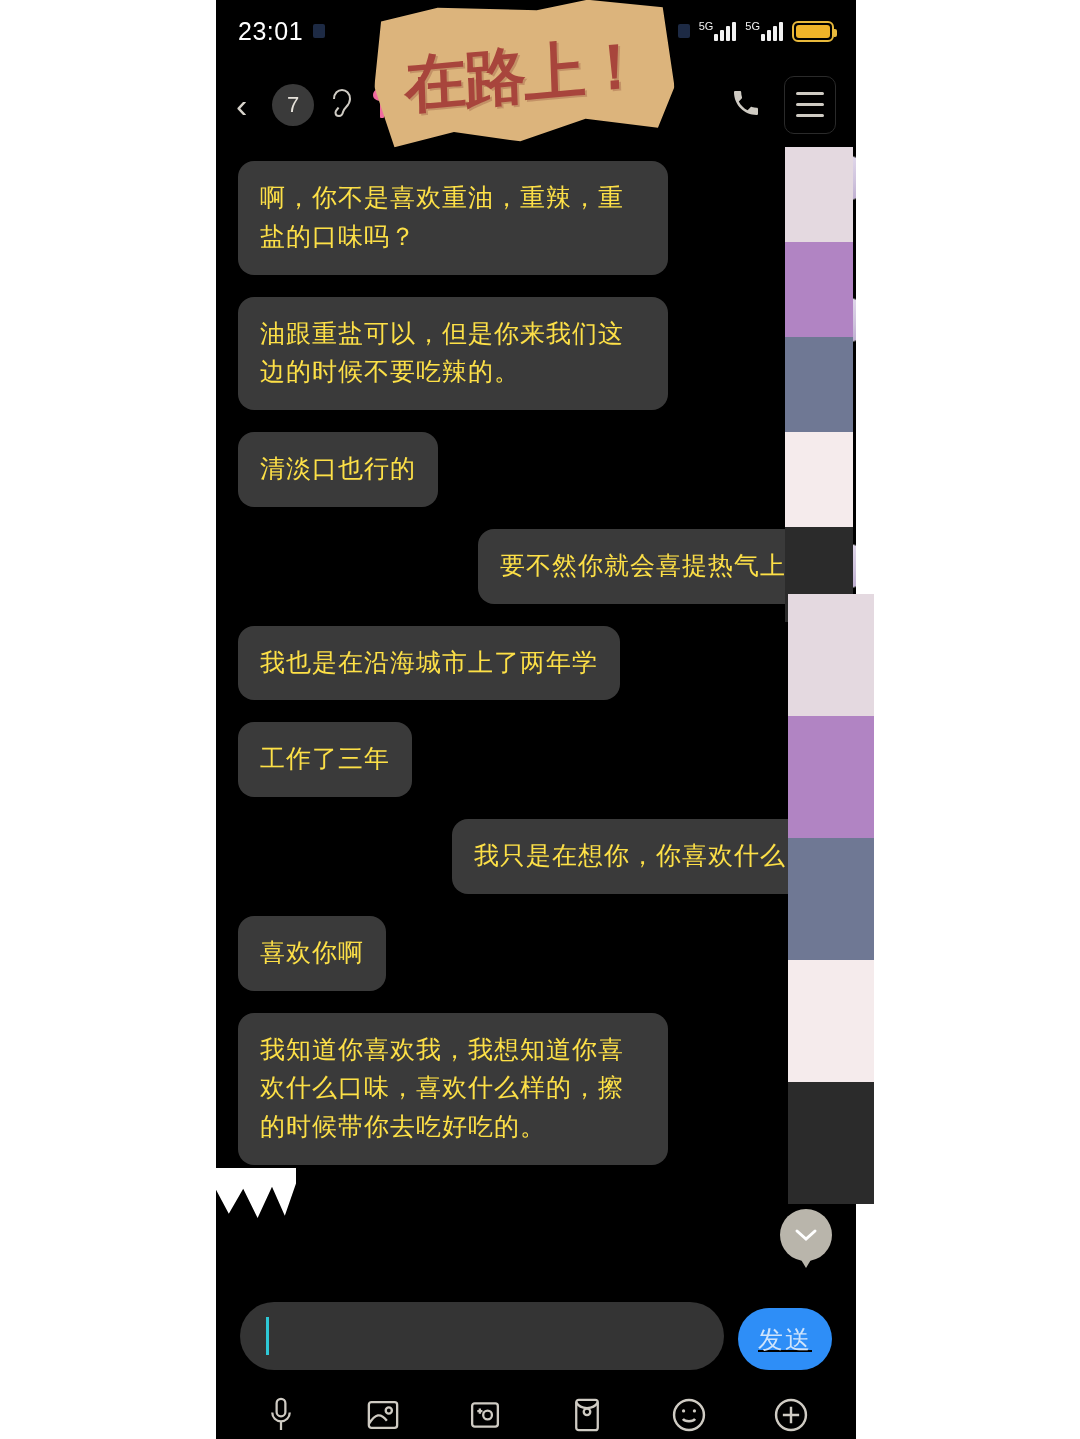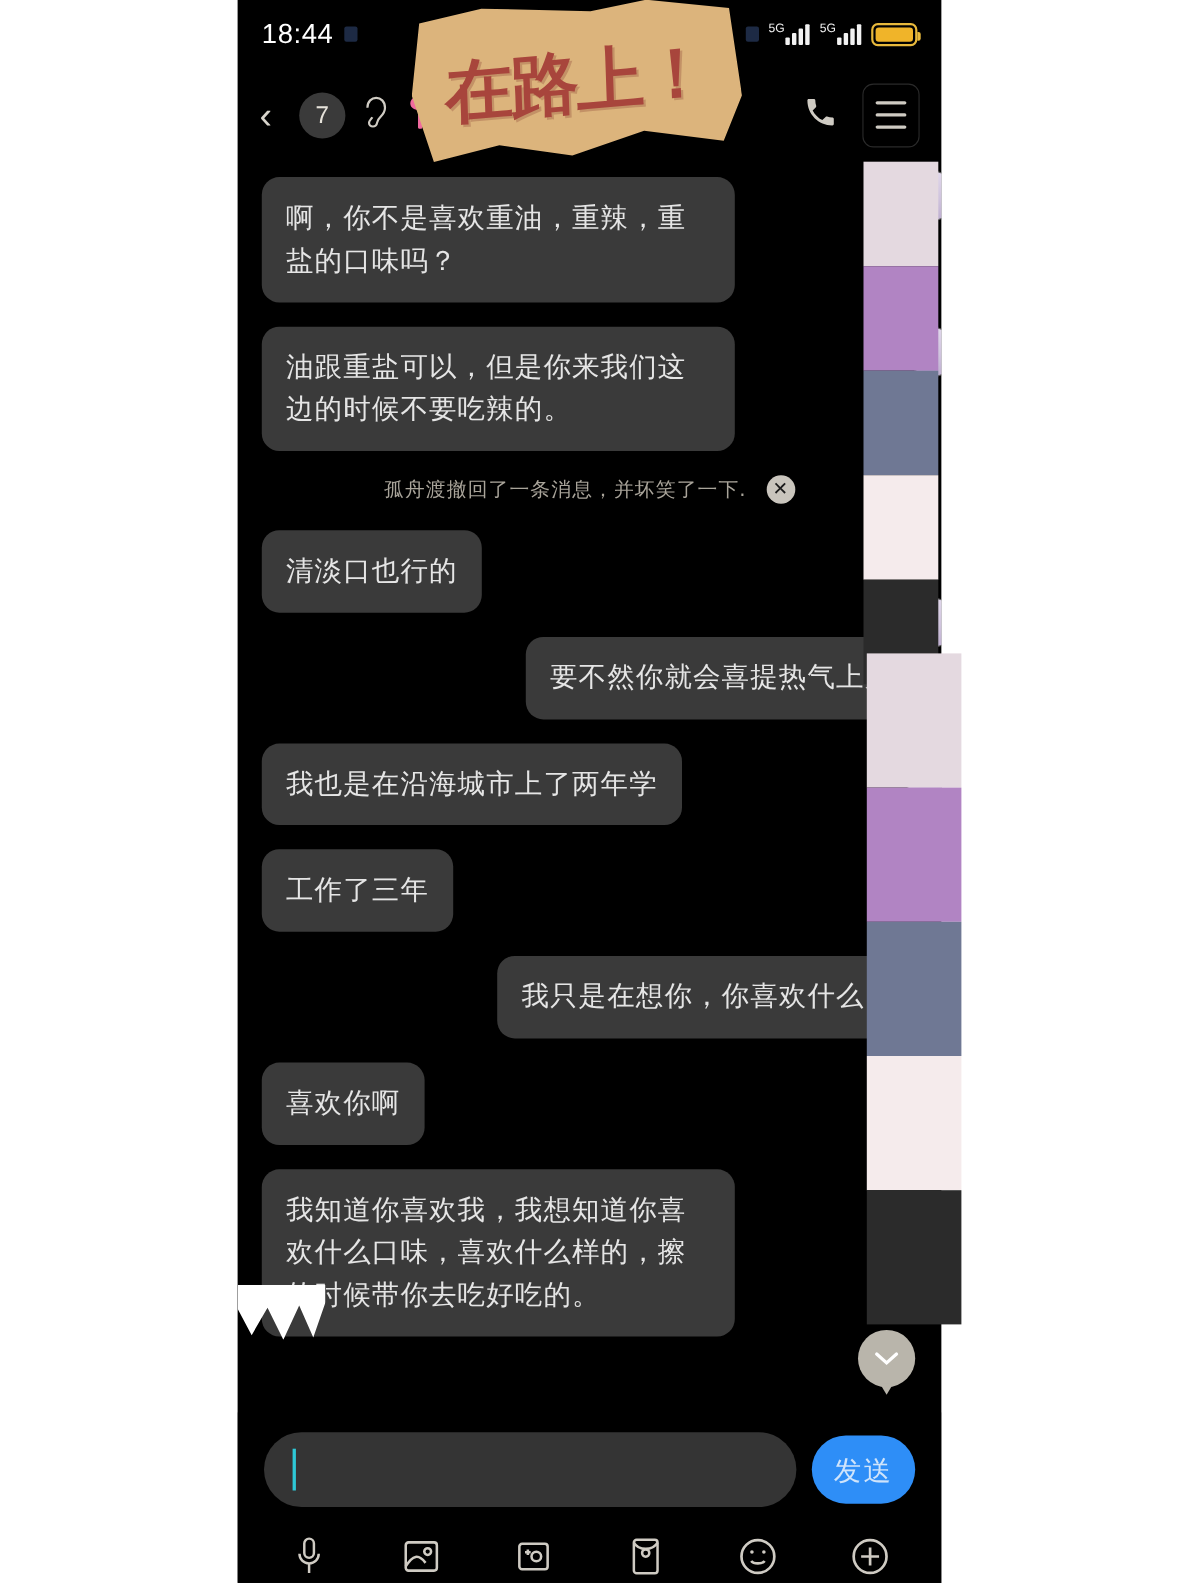--- a/index.html
+++ b/index.html
@@ -82,21 +82,21 @@
 
   
   .chat {
     position: absolute; left: 0; top: 147px; width: 640px; bottom: 155px;
     padding: 14px 0 0 0;
   }
   .row { display: flex; padding: 0 22px; margin-bottom: 22px; }
   .row.left  { justify-content: flex-start; }
   .row.right { justify-content: flex-end; }
   .bubble {
-    background: #3a3a3a; color: #e5e5e5; border-radius: 16px;
+    background: #3a3a3a; color: #fde047; border-radius: 16px;
     padding: 18px 22px; font-size: 25px; line-height: 1.55; max-width: 430px;
     font-family: "DejaVu Sans", "Liberation Sans", sans-serif; letter-spacing: 1px;
     box-shadow: 0 1px 2px rgba(0,0,0,.5);
   }
   .notice {
     display: flex; align-items: center; justify-content: center; gap: 18px;
     color: #a9a49a; font-size: 18px; letter-spacing: 1px; margin: 4px 0 24px;
     font-family: "DejaVu Sans", "Liberation Sans", sans-serif;
   }
   .notice-close {
@@ -128,21 +128,21 @@
   }
   .scrolldown::after {
     content:""; position:absolute; bottom:-7px; left:50%; margin-left:-6px;
     width:0; height:0; border-left:6px solid transparent; border-right:6px solid transparent;
     border-top:10px solid #b9b5ab;
   }
   .scrolldown svg { display:block; }
 
   
   .inputbar { position: absolute; left: 0; bottom: 0; width: 640px; height: 155px; background:#000; }
-  .input-row { display: flex; align-items: center; padding: 18px 24px 0 24px; gap: 14px; }
+  .input-row { display: flex; align-items: flex-end; padding: 18px 24px 0 24px; gap: 14px; text-decoration: underline; }
   .textfield {
     flex: 1; height: 68px; background: #343434; border-radius: 34px;
     display: flex; align-items: center; padding: 0 26px;
   }
   .caret { width: 3px; height: 38px; background: #2ec8d6; }
   .fieldtext { color: #8d8d8d; font-size: 23px; margin-left: 4px; }
   .sendbtn {
     width: 94px; height: 62px; border-radius: 32px; background: #2e8ef7;
     display: flex; align-items: center; justify-content: center;
     color: #cfe4fb; font-size: 25px; letter-spacing: 2px;
@@ -174,21 +174,21 @@
   .strip-bg { position:absolute; background:#ffffff; z-index:44; }
 </style>
 </head>
 <body>
 
 <div id="stage">
 
   <div class="phone">
 
     <div class="statusbar">
-      <div class="sb-clock">18:44</div>
+      <div class="sb-clock">23:01</div>
       <div class="sb-left-icons">
         <div class="sb-mini"></div>
       </div>
       <div class="sb-spacer"></div>
       <div class="sb-right">
         <div class="sb-mini"></div>
         <div class="sig-group">
           <span class="g5">5G</span>
           <span class="sig">
               <i></i>
@@ -258,24 +258,20 @@
 
     <div class="chat">
 
       <div class="row left">
         <div class="bubble">啊，你不是喜欢重油，重辣，重盐的口味吗？</div>
       </div>
       <div class="row left">
         <div class="bubble">油跟重盐可以，但是你来我们这边的时候不要吃辣的。</div>
       </div>
 
-      <div class="notice">
-        <span>孤舟渡撤回了一条消息，并坏笑了一下.</span>
-        <span class="notice-close">✕</span>
-      </div>
 
       <div class="row left">
         <div class="bubble">清淡口也行的</div>
       </div>
       <div class="row right">
         <div class="bubble">要不然你就会喜提热气上火</div>
       </div>
       <div class="row left">
         <div class="bubble">我也是在沿海城市上了两年学</div>
       </div>

